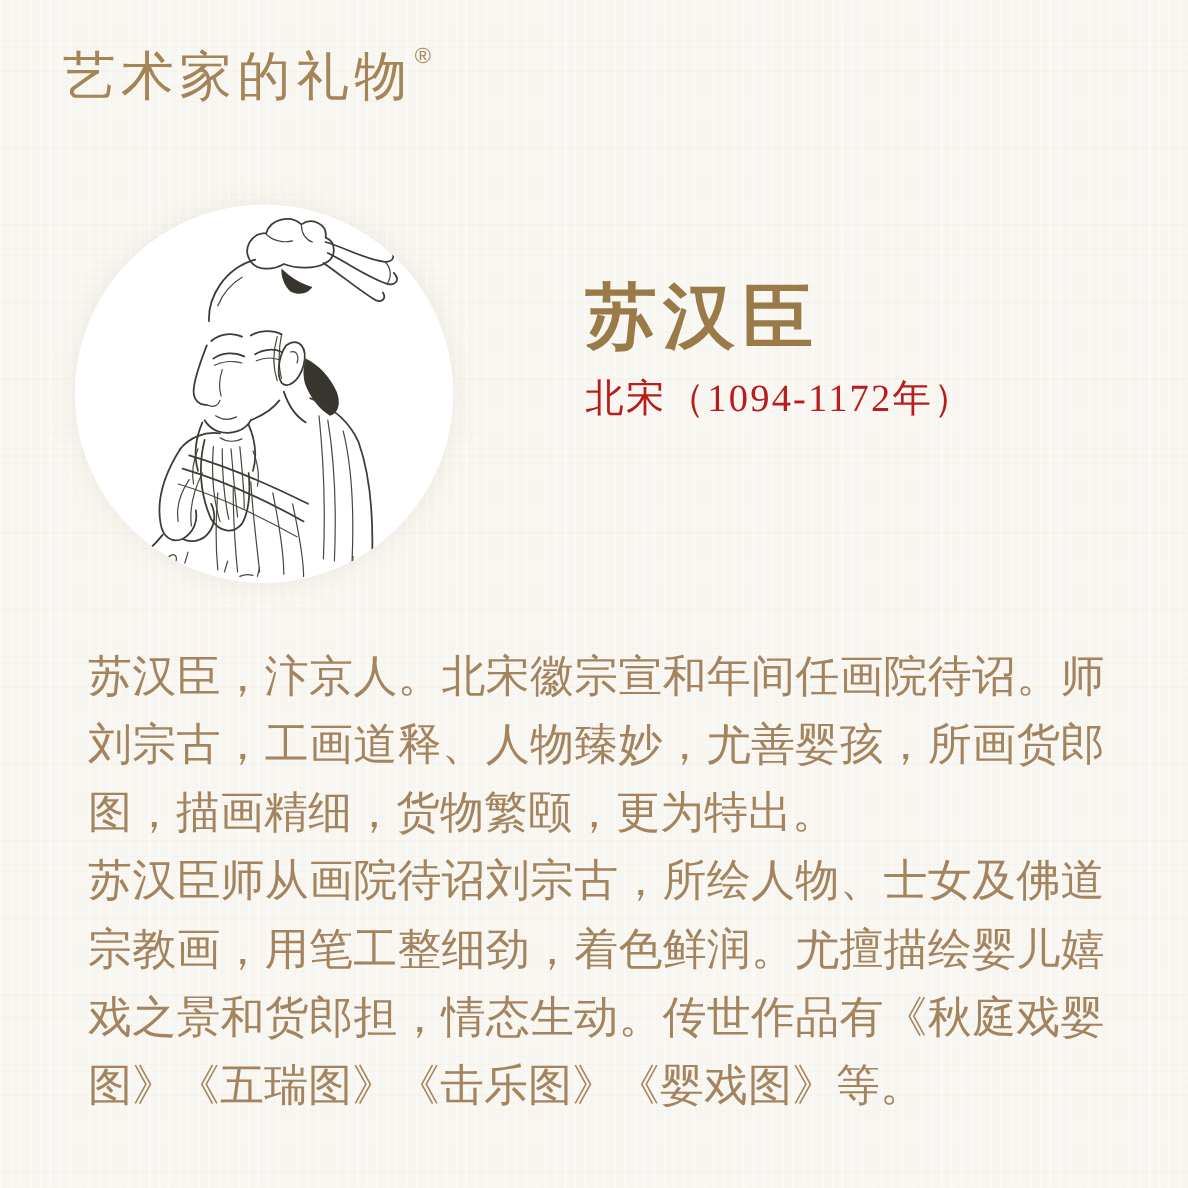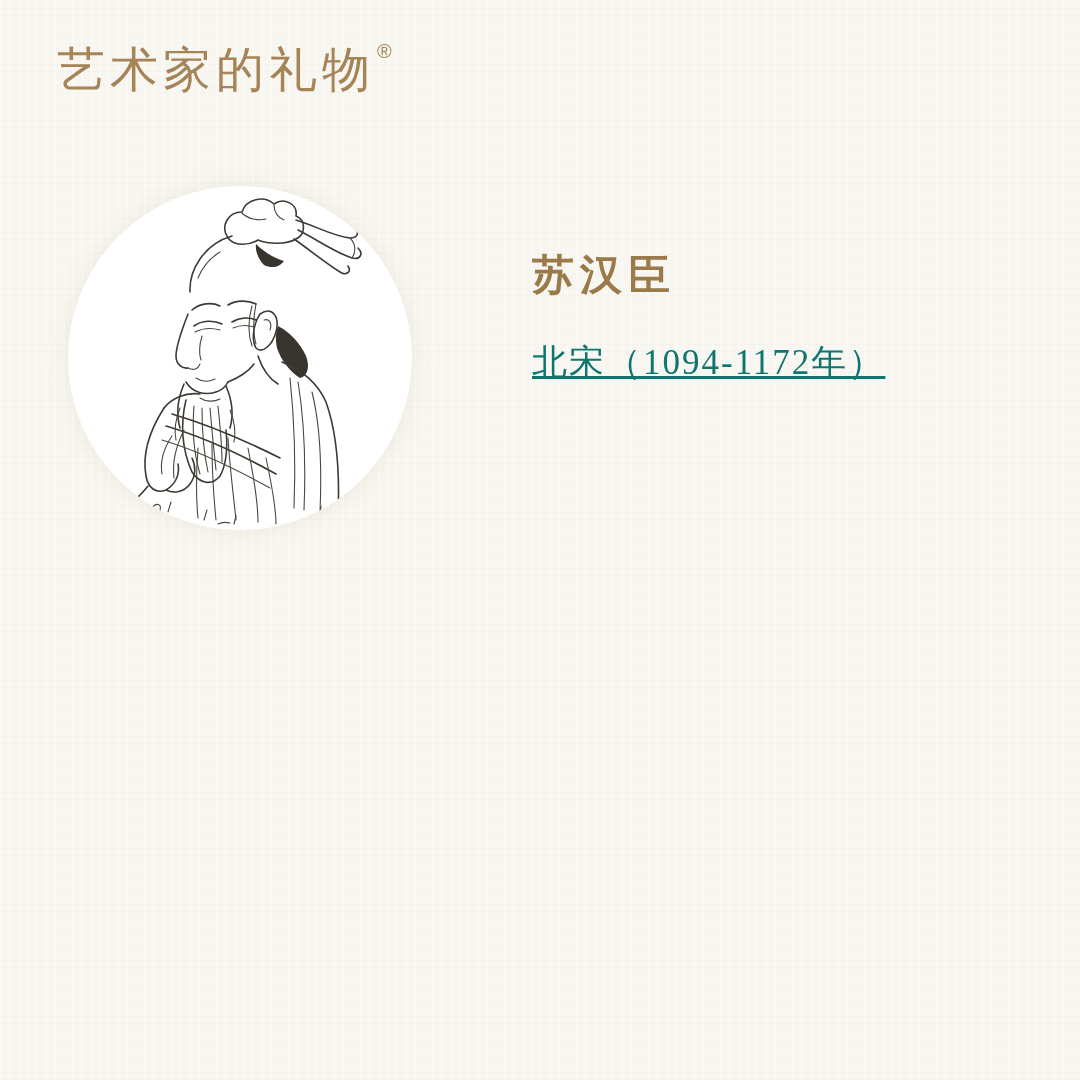--- a/index.html
+++ b/index.html
@@ -42,33 +42,32 @@
     border-radius:50%;
     box-shadow:0 0 22px rgba(190,178,152,0.20);
     overflow:hidden;
   }
   .portrait-circle svg{ display:block; width:100%; height:100%; }
   .ink{ fill:none; stroke:#3e3a34; stroke-width:1.6; stroke-linecap:round; stroke-linejoin:round; }
   .ink-thin{ fill:none; stroke:#4a463f; stroke-width:1.1; stroke-linecap:round; }
   .ink-fill{ fill:#38342e; stroke:none; }
   .artist-name{
     position:absolute; left:532px; top:250px;
-    font-size:42px; line-height:1.2;
+    font-size:65px; line-height:1.2;
     font-weight:700;
     letter-spacing:6px;
     color:#9a7a49;
     white-space:nowrap;
   }
   .artist-era{
     position:absolute; left:532px; top:340px;
     font-size:35px; line-height:1.3;
     letter-spacing:2px;
-    color:#0f766e;
+    color:#b91c1c;
     white-space:nowrap;
-    text-decoration:underline;
   }
   .bio{
     position:absolute; left:80px; top:584px;
     width:924px;
     font-size:40px;
     line-height:62px;
     color:#a4845f;
     text-align:justify;
     text-justify:inter-ideograph;
   }
@@ -164,13 +163,15 @@
     <path class="ink-thin" d="M166,338 l2,-8"></path>
     <path class="ink-thin" d="M252,330 l1,-10"></path>
     <path class="ink-thin" d="M262,332 l1,-9"></path>
   </svg>
 </div>
 
 <h1 class="artist-name">苏汉臣</h1>
 <div class="artist-era">北宋（1094-1172年）</div>
 
 <div class="bio">
+  <p>苏汉臣，汴京人。北宋徽宗宣和年间任画院待诏。师刘宗古，工画道释、人物臻妙，尤善婴孩，所画货郎图，描画精细，货物繁颐，更为特出。</p>
+  <p>苏汉臣师从画院待诏刘宗古，所绘人物、士女及佛道宗教画，用笔工整细劲，着色鲜润。尤擅描绘婴儿嬉戏之景和货郎担，情态生动。传世作品有《秋庭戏婴图》《五瑞图》《击乐图》《婴戏图》等。</p>
 </div>
 
 </body></html>

